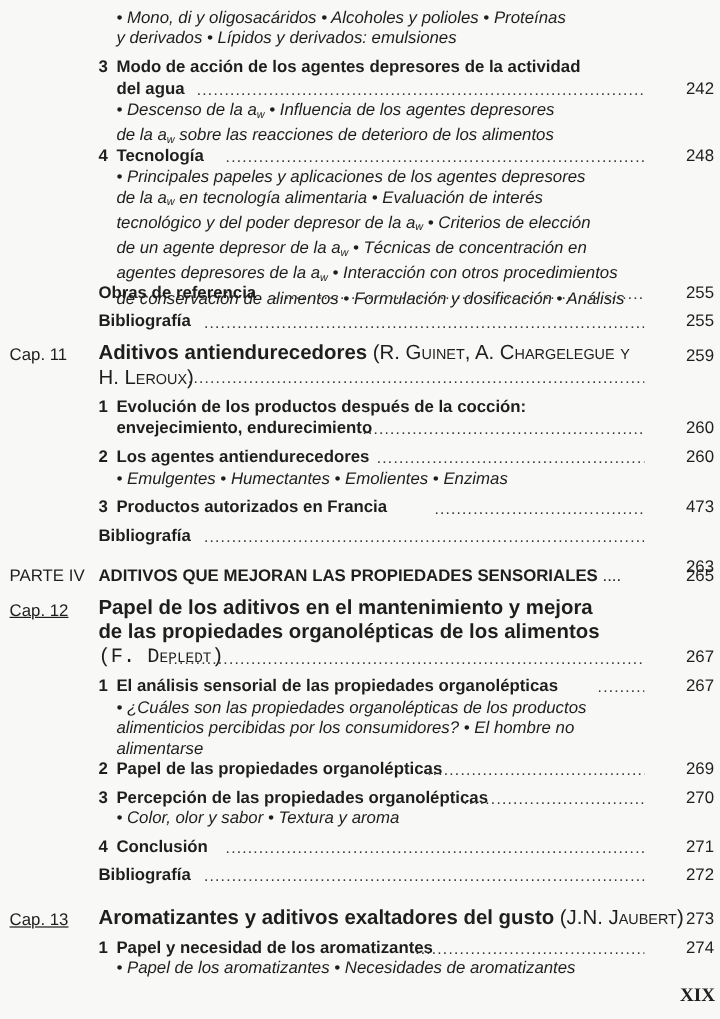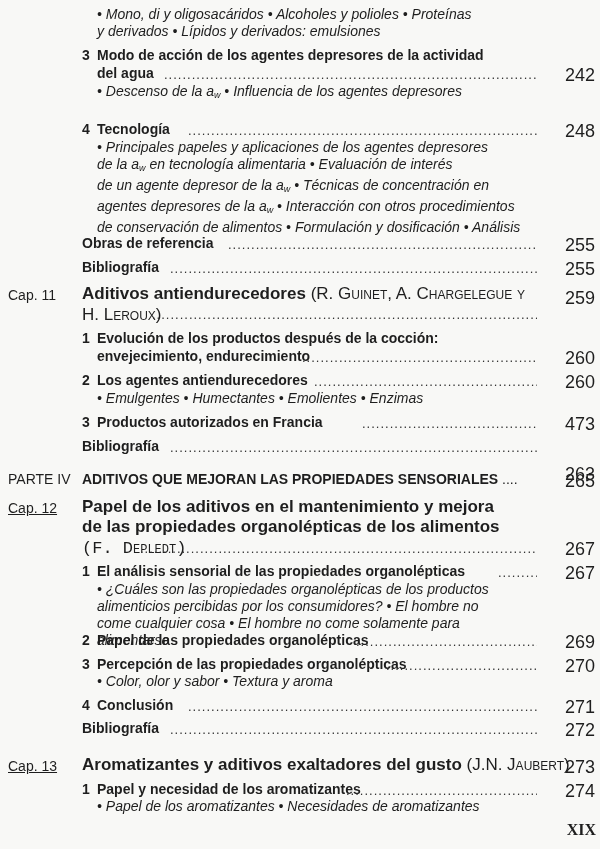--- a/index.html
+++ b/index.html
@@ -2,21 +2,21 @@
 <html><head>
 <meta charset="utf-8">
 <style>
   html, body { margin:0; padding:0; }
   body { width:600px; height:849px; background:#f8f8f6; color:#1e1e1e; font-family:"Liberation Sans", sans-serif; position:relative; overflow:hidden; }
   .lbl { position:absolute; left:8px; font-size:14px; }
   .num { position:absolute; left:82px; font-size:14px; font-weight:bold; }
   .title { position:absolute; font-size:14px; font-weight:bold; white-space:nowrap; }
   .title.big { font-size:17px; }
   .dots { position:absolute; height:14px; overflow:hidden; white-space:nowrap; font-size:13px; letter-spacing:1px; color:#333; }
-  .pg { position:absolute; right:5px; font-size:18px; text-align:right; }
+  .pg { position:absolute; right:5px; font-size:14px; text-align:right; }
   .sub { position:absolute; font-size:14px; font-style:italic; line-height:17px; white-space:nowrap; }
   .auth { font-weight:normal; font-size:17px; }
   .sc { font-variant:small-caps; }
   .roman { position:absolute; right:4px; top:821px; font-family:"Liberation Serif", serif; font-weight:bold; font-size:16px; }
   sub { font-size:9px; vertical-align:-2px; }
 </style>
 </head>
 <body>
 
 <div class="sub" style="left:97px;top:6px;">
@@ -24,29 +24,31 @@
   <div>y derivados • Lípidos y derivados: emulsiones</div>
 </div>
 
 <span class="num" style="top:47px;">3</span>
 <span class="title" style="left:97px;top:47px;">Modo de acción de los agentes depresores de la actividad</span>
 <span class="title" style="left:97px;top:65px;text-align:center;">del agua</span>
 <span class="dots" style="left:164px;top:67px;width:373px;">........................................................................................................................................</span>
 <span class="pg" style="top:65px;">242</span>
 <div class="sub" style="left:97px;top:83px;">
   <div>• Descenso de la a<sub>w</sub> • Influencia de los agentes depresores</div>
+  <div>de la a<sub>w</sub> sobre las reacciones de deterioro de los alimentos</div>
 </div>
 
 <span class="num" style="top:121px;">4</span>
 <span class="title" style="left:97px;top:121px;">Tecnología</span>
 <span class="dots" style="left:188px;top:123px;width:349px;">........................................................................................................................................</span>
 <span class="pg" style="top:121px;">248</span>
 <div class="sub" style="left:97px;top:139px;">
   <div>• Principales papeles y aplicaciones de los agentes depresores</div>
   <div>de la a<sub>w</sub> en tecnología alimentaria • Evaluación de interés</div>
+  <div>tecnológico y del poder depresor de la a<sub>w</sub> • Criterios de elección</div>
   <div>de un agente depresor de la a<sub>w</sub> • Técnicas de concentración en</div>
   <div>agentes depresores de la a<sub>w</sub> • Interacción con otros procedimientos</div>
   <div>de conservación de alimentos • Formulación y dosificación • Análisis</div>
 </div>
 
 <span class="title" style="left:82px;top:235px;">Obras de referencia</span>
 <span class="dots" style="left:228px;top:237px;width:309px;">........................................................................................................................................</span>
 <span class="pg" style="top:235px;">255</span>
 
 <span class="title" style="left:82px;top:259px;">Bibliografía</span>
@@ -91,21 +93,20 @@
 <span class="dots" style="left:140px;top:541px;width:397px;">........................................................................................................................................</span>
 <span class="pg" style="top:539px;">267</span>
 
 <span class="num" style="top:563px;">1</span>
 <span class="title" style="left:97px;top:563px;">El análisis sensorial de las propiedades organolépticas</span>
 <span class="dots" style="left:498px;top:565px;width:39px;">........................................................................................................................................</span>
 <span class="pg" style="top:563px;">267</span>
 <div class="sub" style="left:97px;top:581px;">
   <div>• ¿Cuáles son las propiedades organolépticas de los productos</div>
   <div>alimenticios percibidas por los consumidores? • El hombre no</div>
-  <div>come cualquier cosa • El hombre no come solamente para</div>
   <div>alimentarse</div>
 </div>
 
 <span class="num" style="top:632px;">2</span>
 <span class="title" style="left:97px;top:632px;">Papel de las propiedades organolépticas</span>
 <span class="dots" style="left:356px;top:634px;width:181px;">........................................................................................................................................</span>
 <span class="pg" style="top:632px;">269</span>
 
 <span class="num" style="top:656px;">3</span>
 <span class="title" style="left:97px;top:656px;">Percepción de las propiedades organolépticas</span>

